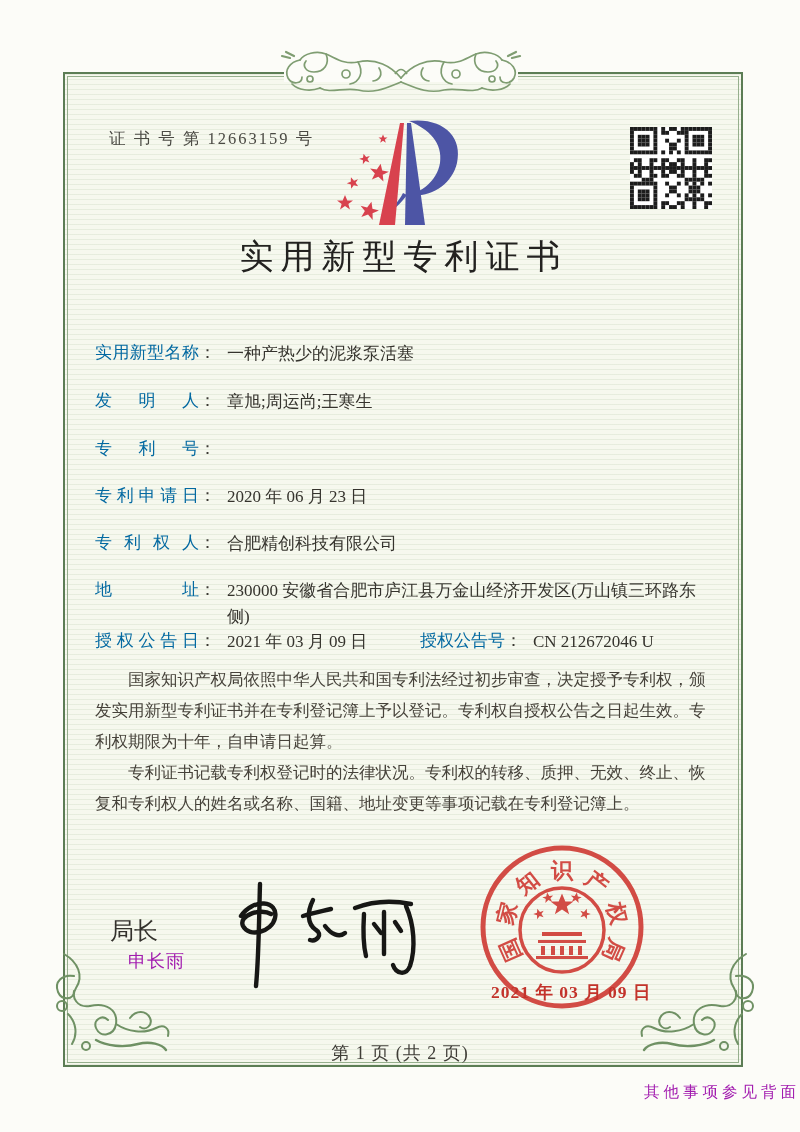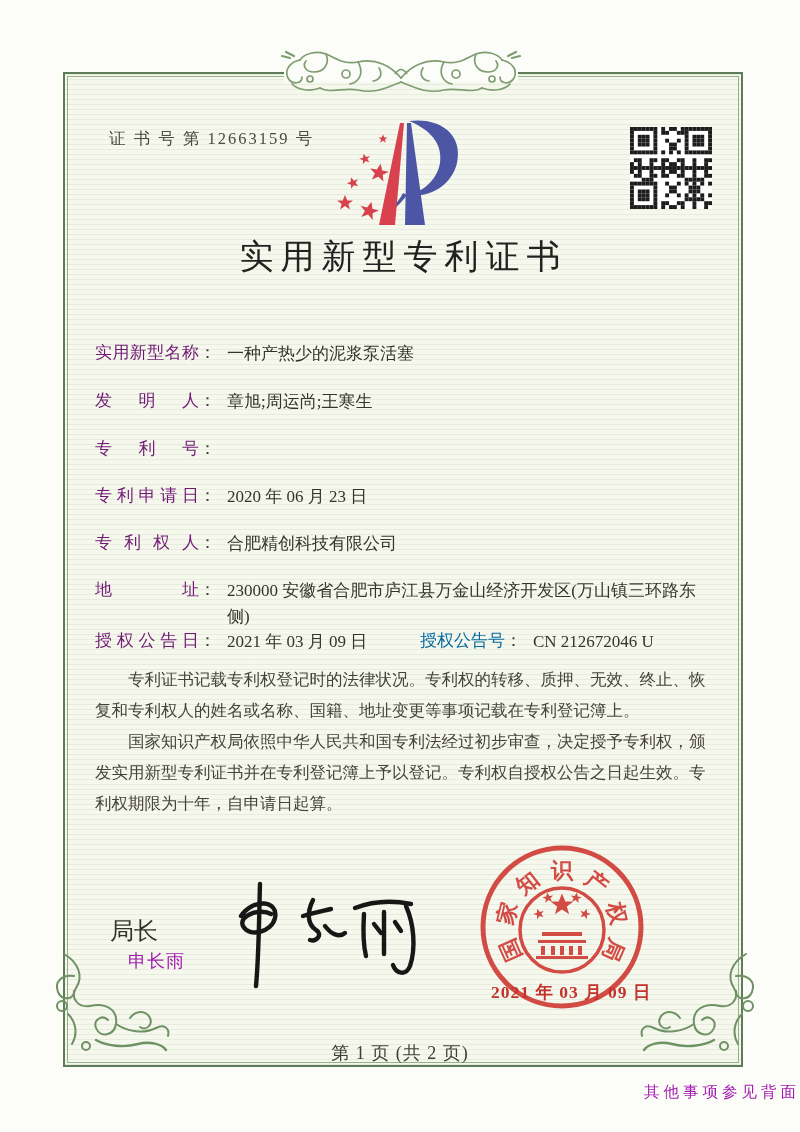--- a/index.html
+++ b/index.html
@@ -35,21 +35,21 @@
   .title{
     position:absolute;left:0;right:0;top:234px;margin:0;
     text-align:center;font-size:34px;font-weight:500;
     letter-spacing:7px;color:#232220;text-indent:7px;
   }
   .fields{position:absolute;left:95px;top:0;width:625px;}
   .frow{position:absolute;left:0;font-size:17px;display:flex;align-items:flex-start;}
   .flabel{
     display:inline-block;width:104px;
     text-align:justify;text-align-last:justify;
-    color:#701a75;flex:none;
+    color:#0369a1;flex:none;
   }
   .colon{flex:none;color:#3c3a34;}
   .fval{margin-left:11px;color:#35332d;line-height:26px;}
   .grant-no{position:absolute;left:325px;top:0;display:flex;font-size:17px;}
   .grant-no .glabel{flex:none;color:#0369a1;}
   .paras{
     position:absolute;left:95px;top:664px;width:622px;
     font-size:16.5px;line-height:31px;color:#46423a;
   }
   .paras p{margin:0;text-indent:2em;}
@@ -412,22 +412,22 @@
       <span class="fval">2021 年 03 月 09 日</span>
       <span class="grant-no">
         <span class="glabel">授权公告号</span>
           <span class="colon">：</span>
         <span class="fval">CN 212672046 U</span>
       </span>
     </div>
   </div>
 
   <div class="paras">
+    <p>国家知识产权局依照中华人民共和国专利法经过初步审查，决定授予专利权，颁发实用新型专利证书并在专利登记簿上予以登记。专利权自授权公告之日起生效。专利权期限为十年，自申请日起算。</p>
     <p>专利证书记载专利权登记时的法律状况。专利权的转移、质押、无效、终止、恢复和专利权人的姓名或名称、国籍、地址变更等事项记载在专利登记簿上。</p>
-    <p>国家知识产权局依照中华人民共和国专利法经过初步审查，决定授予专利权，颁发实用新型专利证书并在专利登记簿上予以登记。专利权自授权公告之日起生效。专利权期限为十年，自申请日起算。</p>
   </div>
 
   <div class="sig-title">局长</div>
   <div class="sig-name">申长雨</div>
   <svg class="sig-script" width="218" height="118" viewBox="0 0 218 118">
     <g fill="none" stroke="#171715" stroke-width="4.4" stroke-linecap="round" stroke-linejoin="round">
 
       <path d="M28,40 C40,22 66,24 62,42 C59,56 36,62 30,50 C25,39 48,32 58,38"></path>
       <path d="M47,8 C46,40 46,78 43,110"></path>
 

